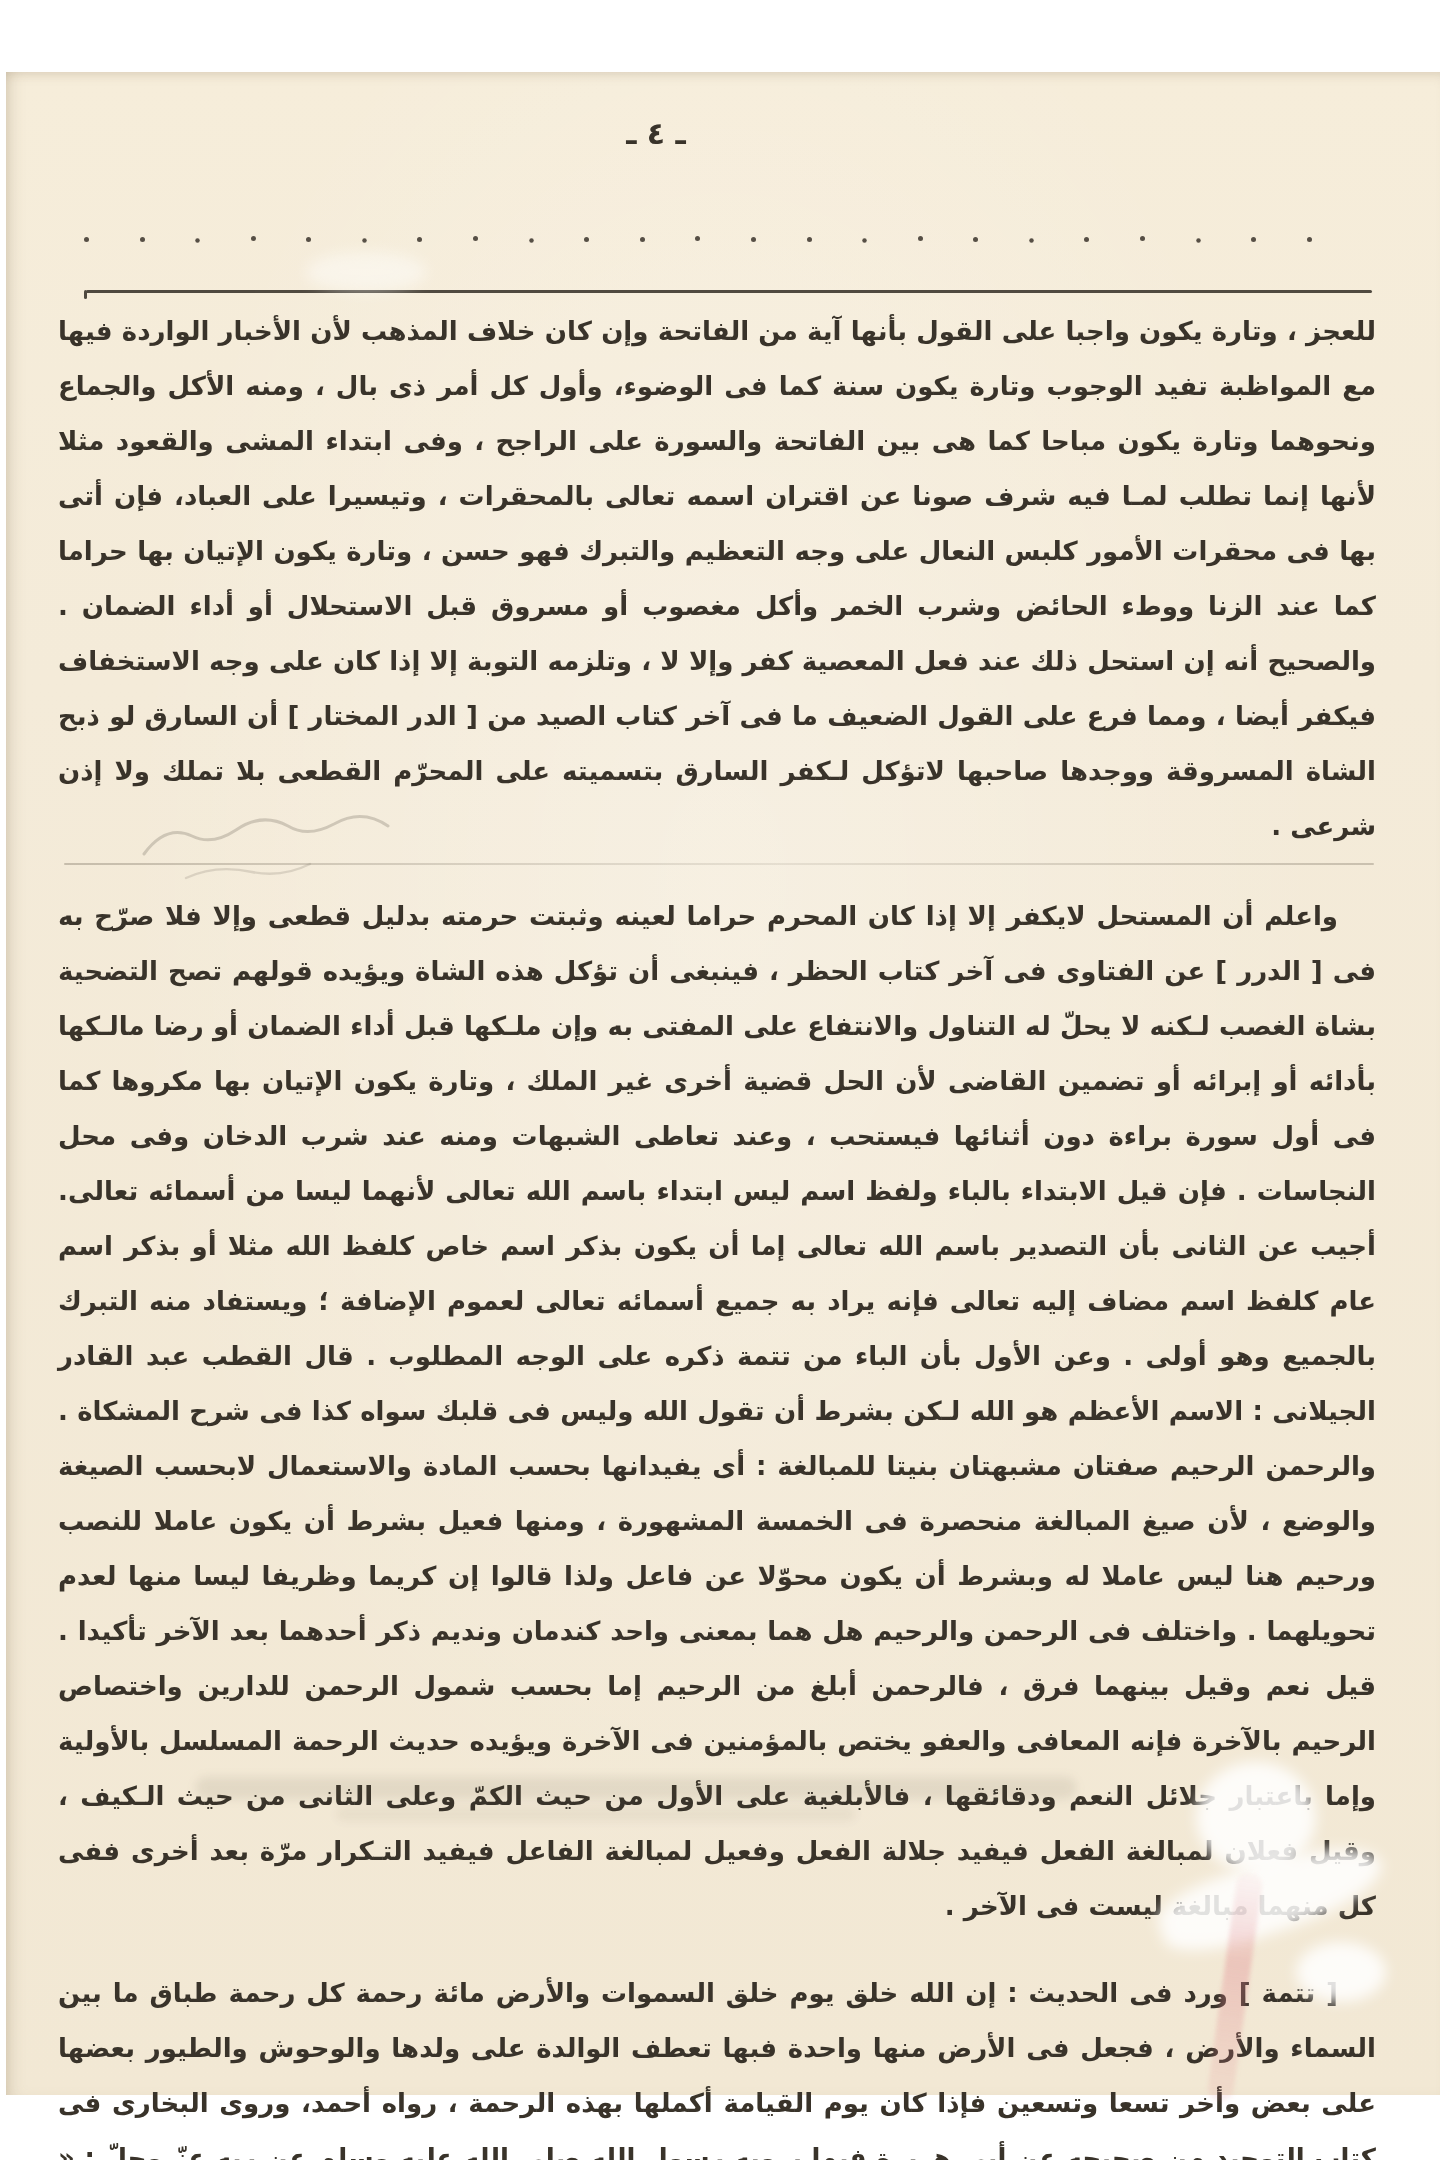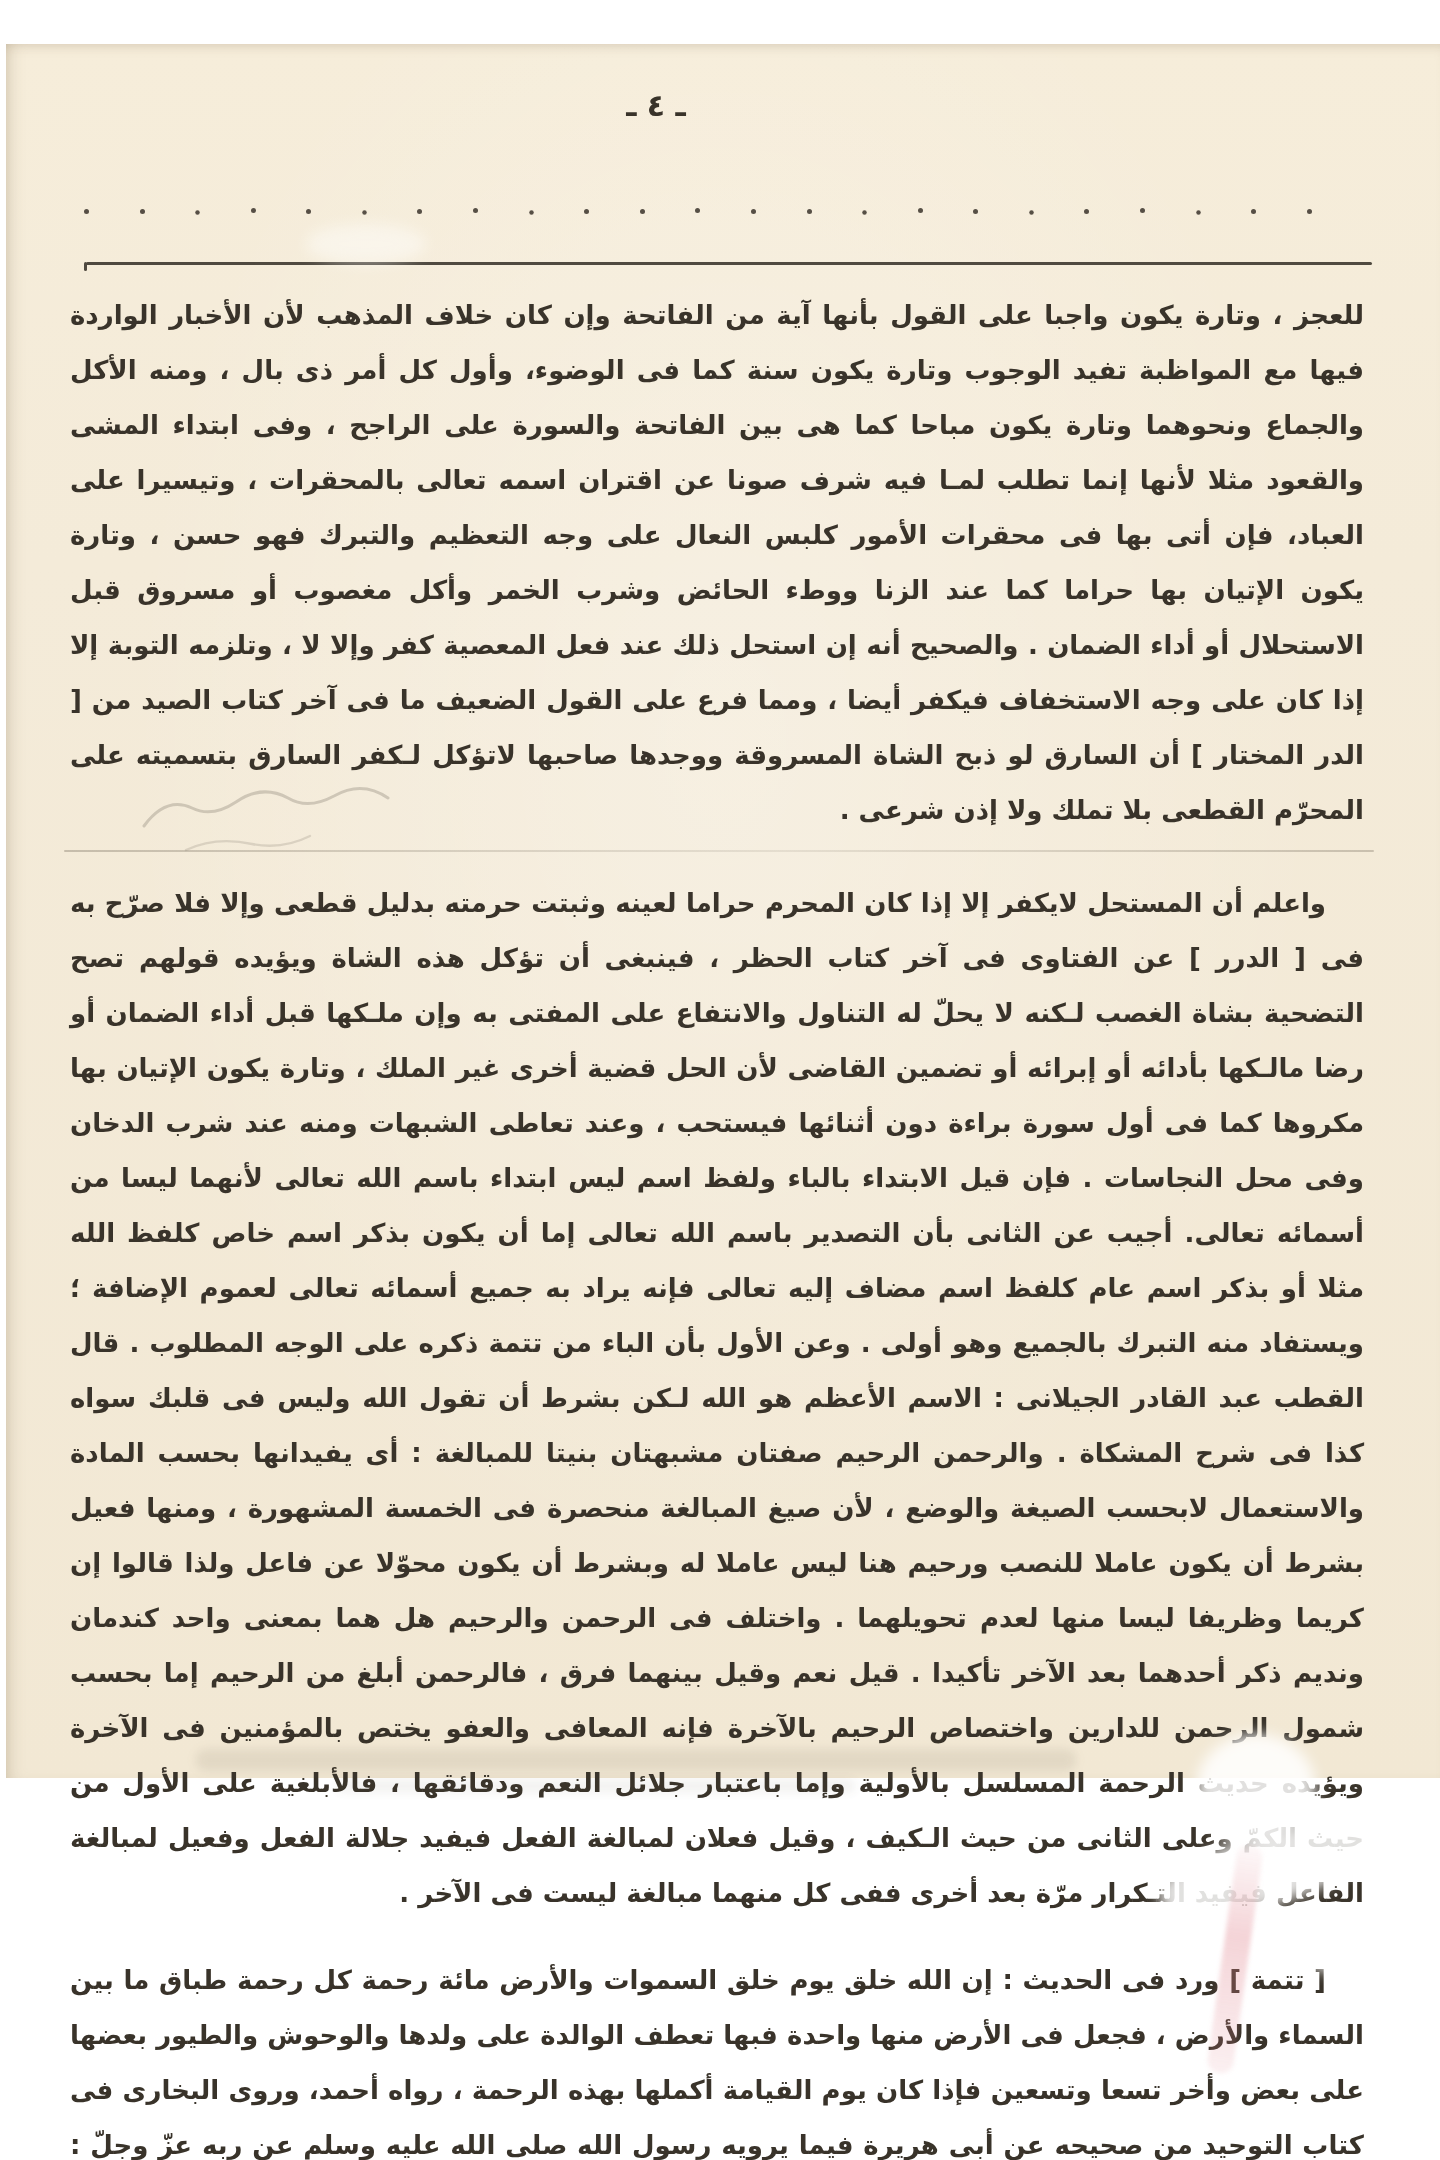--- a/index.html
+++ b/index.html
@@ -9,22 +9,22 @@
   html,body{margin:0;padding:0;}
   body{
     width:1440px;height:2160px;
     background:#ffffff;
     position:relative;
     overflow:hidden;
     font-family:"DejaVu Sans", sans-serif;
   }
   .scan{
     position:absolute;
-    left:6px; top:44px;
-    width:1434px; height:1734px;
+    left:6px; top:72px;
+    width:1434px; height:2023px;
     background:
       radial-gradient(ellipse at 50% 40%, rgba(255,255,255,0.25), rgba(0,0,0,0) 60%),
       linear-gradient(180deg, #f6edda 0%, var(--paper) 30%, #f2e8d4 100%);
     box-shadow: inset 12px 0 18px -12px rgba(120,100,70,.35), inset 0 10px 14px -10px rgba(120,100,70,.25);
   }
   .page-number{
     position:absolute;
     left:560px; top:44px; width:180px;
     text-align:center;
     direction:rtl;
@@ -65,21 +65,21 @@
     position:absolute;
     right:64px; left:52px; top:232px;
     direction:rtl;
     color:var(--ink);
     font-size:26px;
     font-weight:700;
     line-height:55px;
     text-align:justify;
     text-justify:inter-word;
   }
-  .para{margin:12px;}
+  .para{margin:0;}
   .para.indent{text-indent:38px;}
   .p2{margin-top:24px;}
   .p3{margin-top:32px;}
   .divider{
     margin:9px 2px 0 6px;
     height:2px;
     background:linear-gradient(90deg, rgba(80,70,55,.28), rgba(80,70,55,.10) 55%, rgba(80,70,55,.26));
     border-radius:1px;
   }
   

